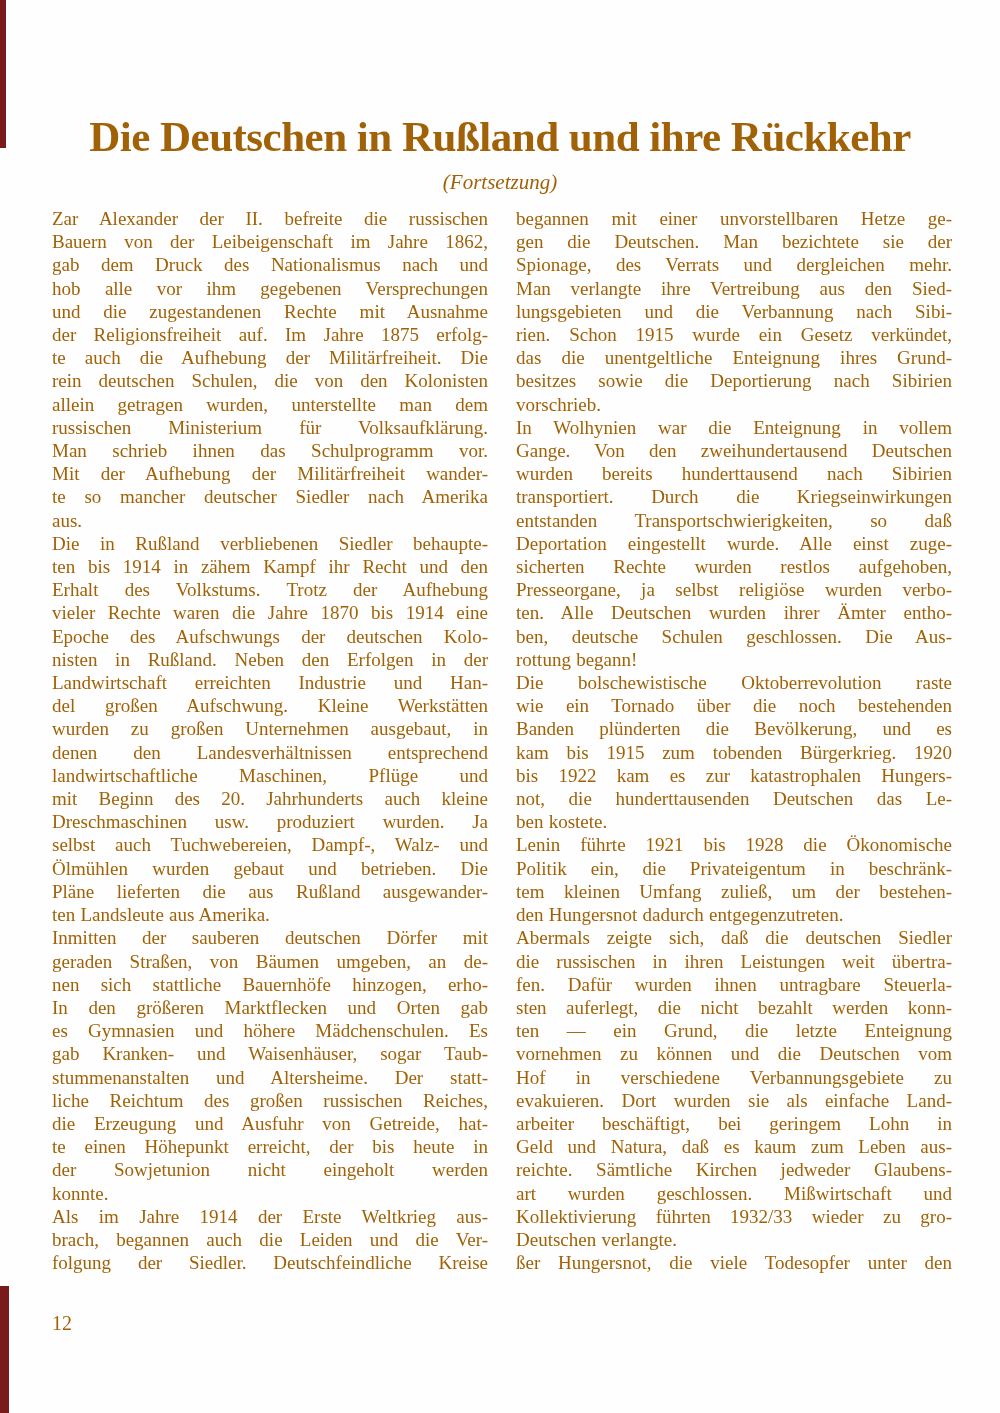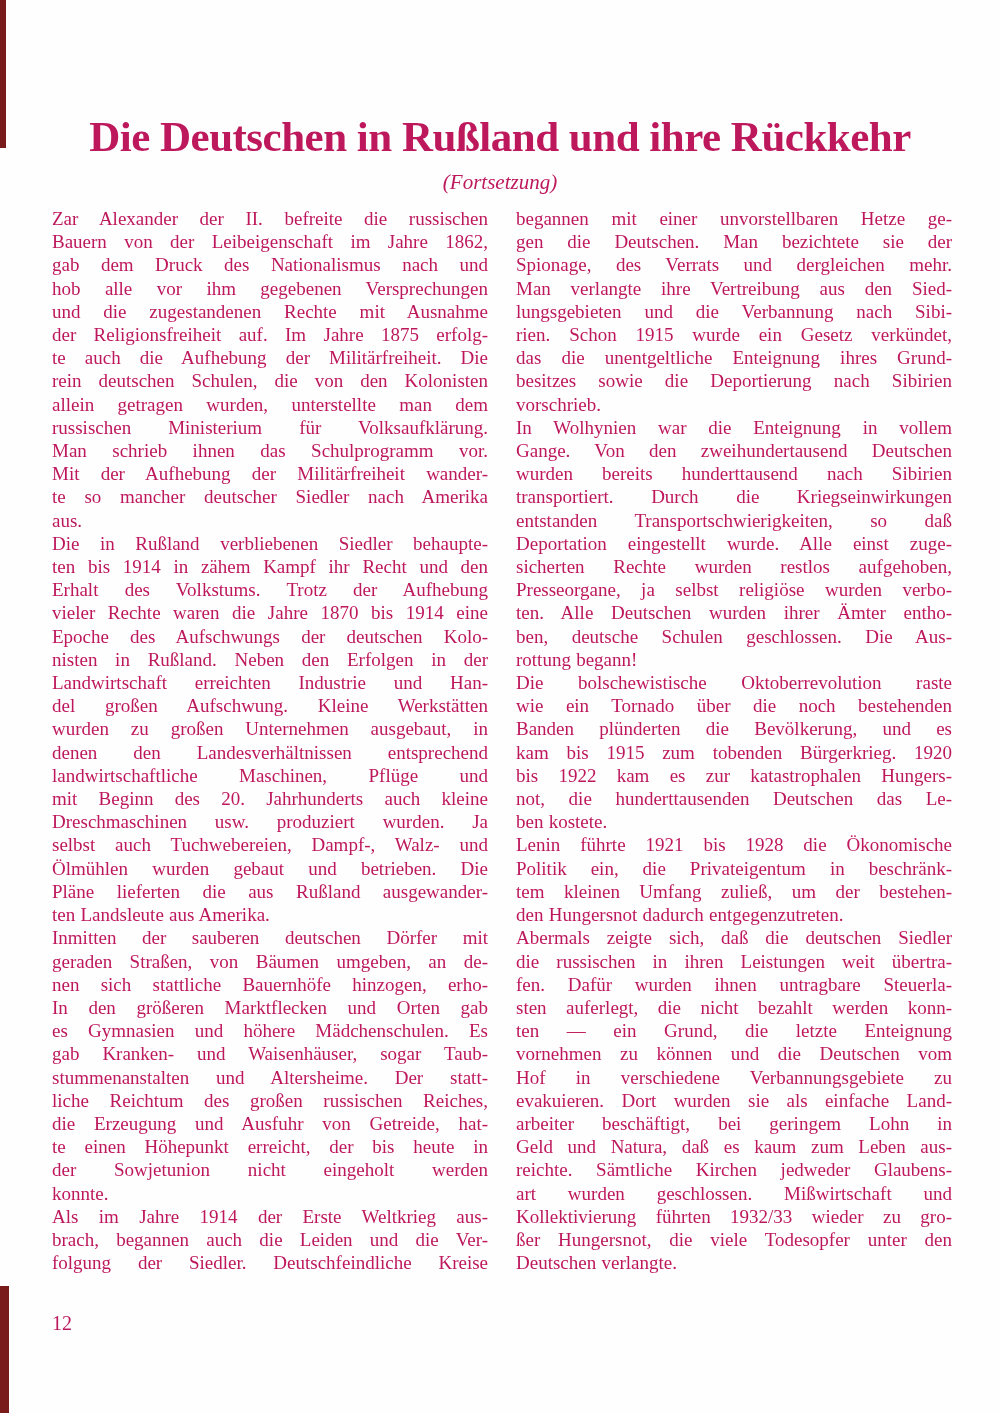--- a/index.html
+++ b/index.html
@@ -2,21 +2,21 @@
 <html lang="de"><head>
 <meta charset="utf-8">
 <style>
   html, body { margin: 0; padding: 0; background: #ffffff; }
   .page {
     position: relative;
     width: 1000px;
     height: 1413px;
     background: #fefefe;
     font-family: "Liberation Serif", "DejaVu Serif", serif;
-    color: #be185d;
+    color: #a16207;
     overflow: hidden;
   }
   .artifact { position: absolute; left: 0; background: #7a1b1b; }
   .artifact-top { top: 0; width: 6px; height: 148px; }
   .artifact-bottom { top: 1286px; width: 9px; height: 127px; }
   .title {
     position: absolute;
     top: 112px; left: 0; width: 100%;
     margin: 0;
     text-align: center;
@@ -152,19 +152,19 @@
         <div class="line">sten auferlegt, die nicht bezahlt werden konn-</div>
         <div class="line">ten — ein Grund, die letzte Enteignung</div>
         <div class="line">vornehmen zu können und die Deutschen vom</div>
         <div class="line">Hof in verschiedene Verbannungsgebiete zu</div>
         <div class="line">evakuieren. Dort wurden sie als einfache Land-</div>
         <div class="line">arbeiter beschäftigt, bei geringem Lohn in</div>
         <div class="line">Geld und Natura, daß es kaum zum Leben aus-</div>
         <div class="line">reichte. Sämtliche Kirchen jedweder Glaubens-</div>
         <div class="line">art wurden geschlossen. Mißwirtschaft und</div>
         <div class="line">Kollektivierung führten 1932/33 wieder zu gro-</div>
+        <div class="line end">Deutschen verlangte.</div>
         <div class="line">ßer Hungersnot, die viele Todesopfer unter den</div>
-        <div class="line end">Deutschen verlangte.</div>
       </div>
   </div>
 
   <div class="pagenum">12</div>
 </div>
 
 </body></html>

